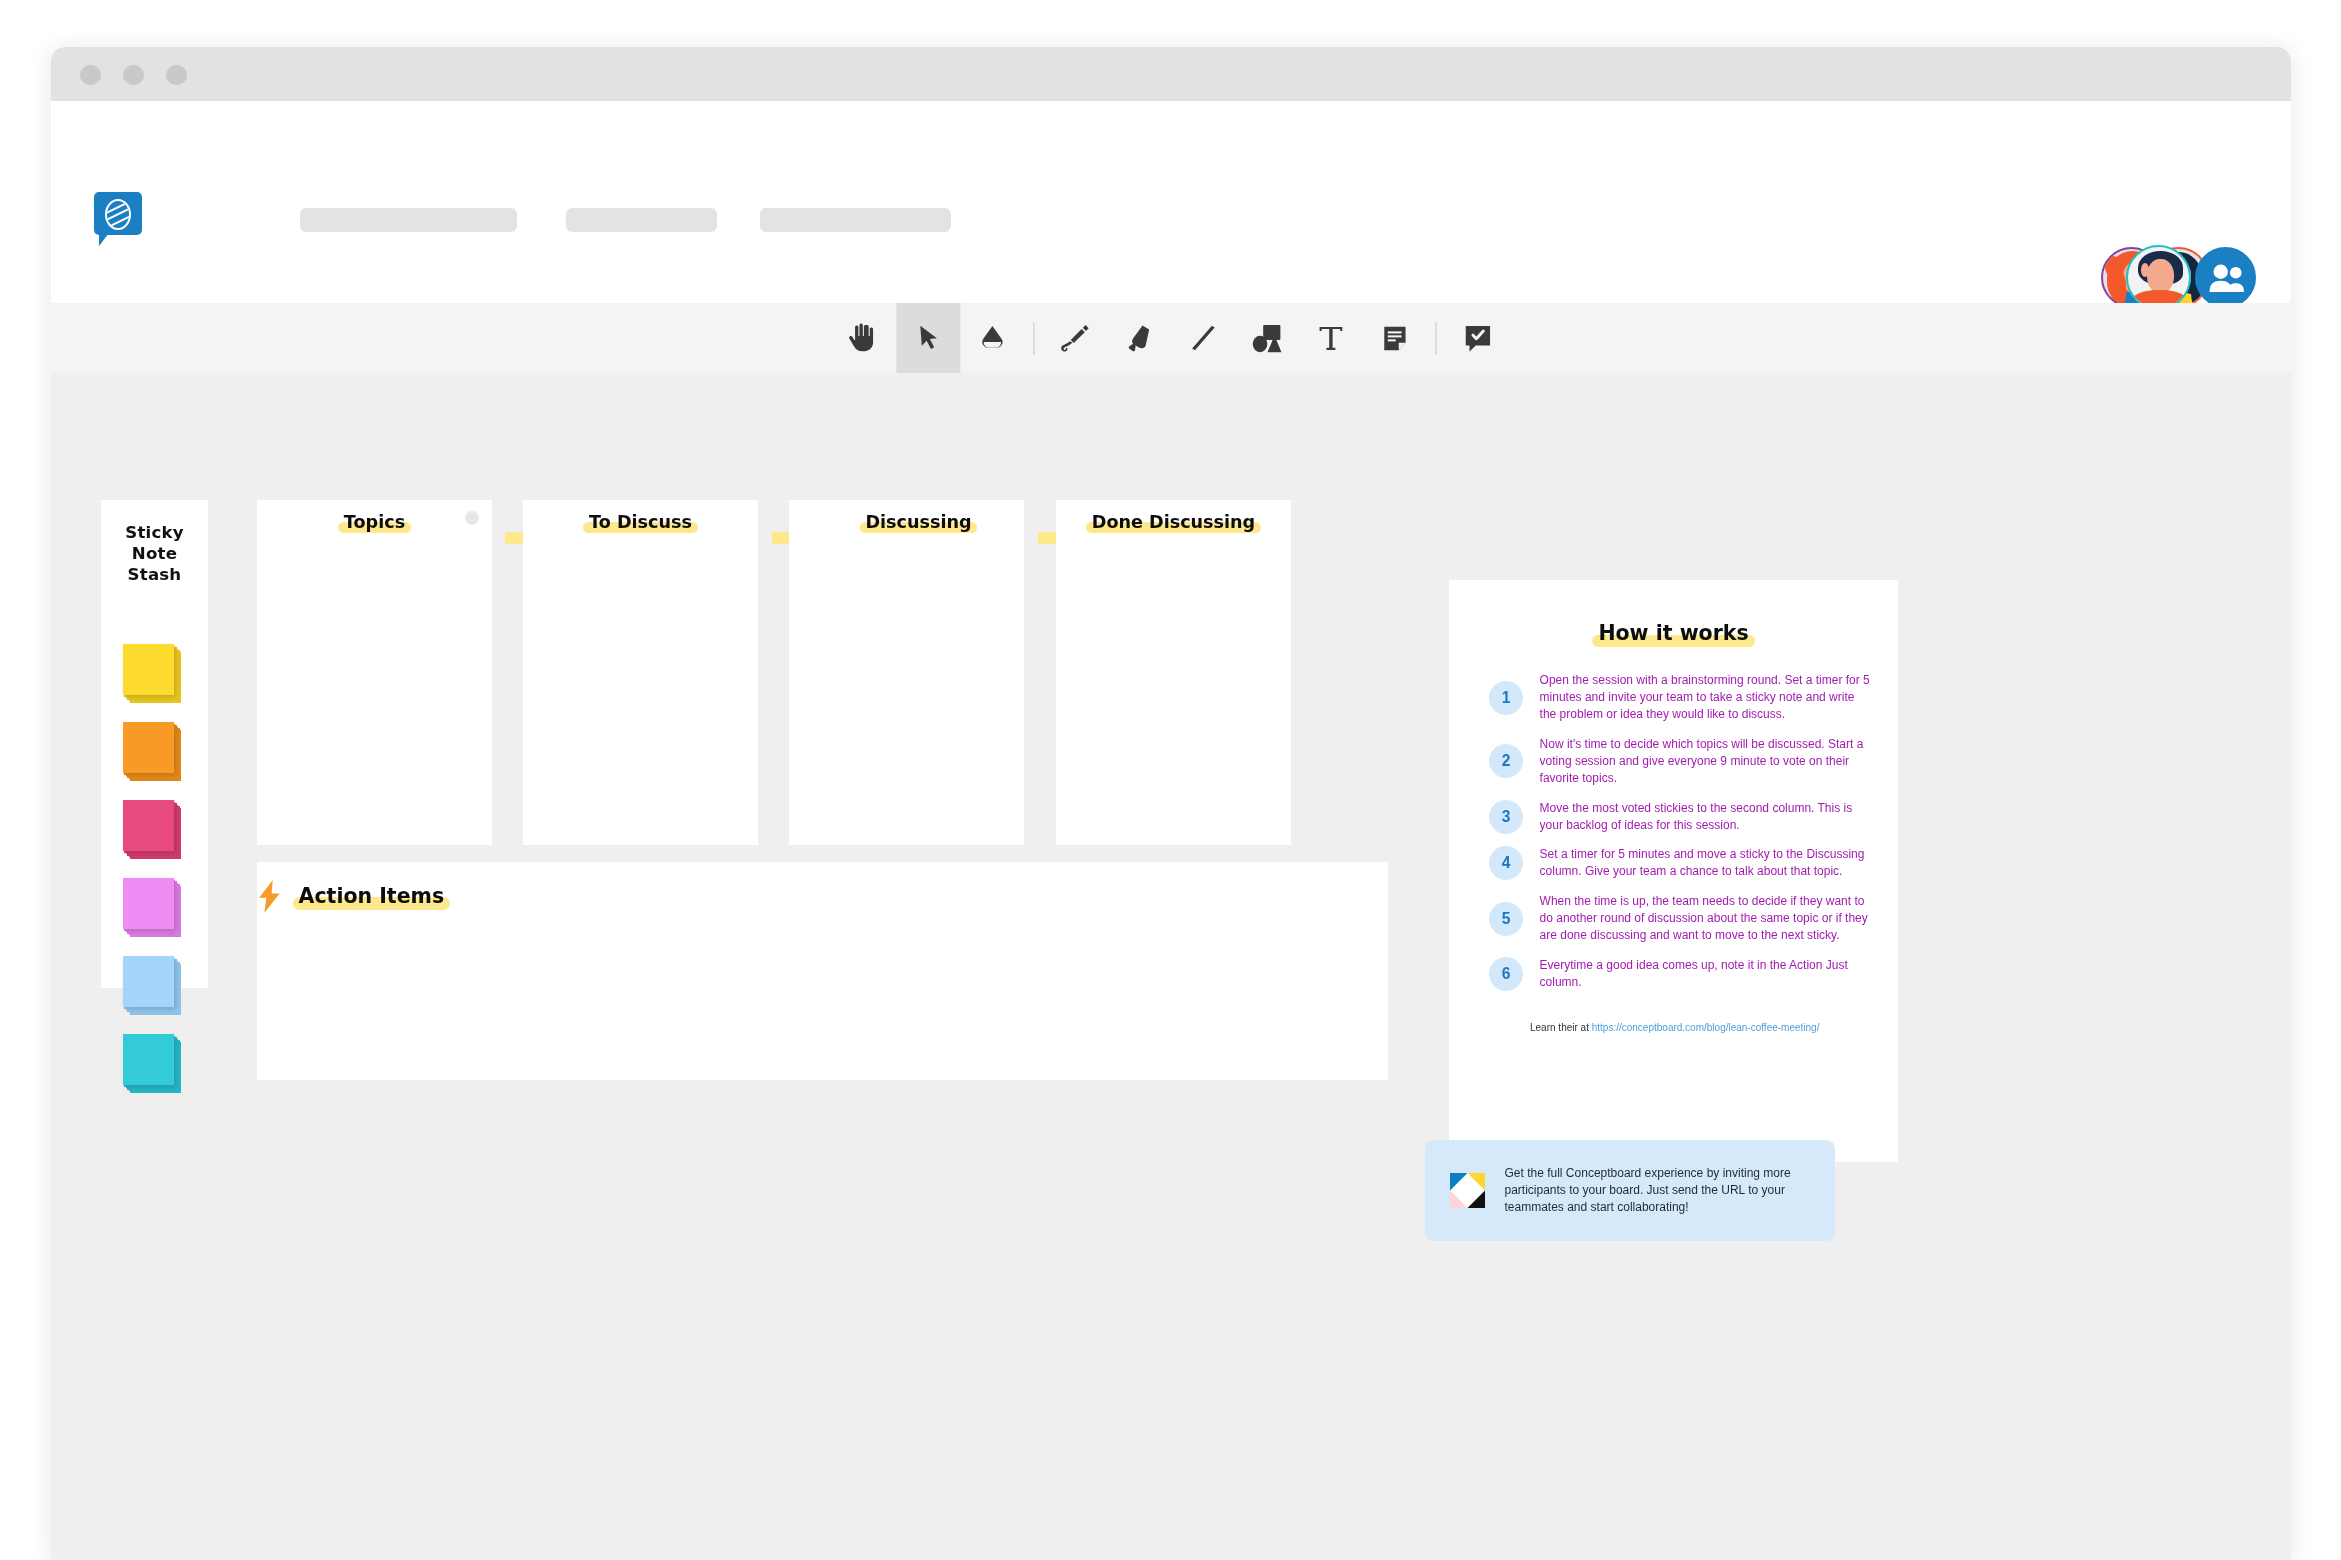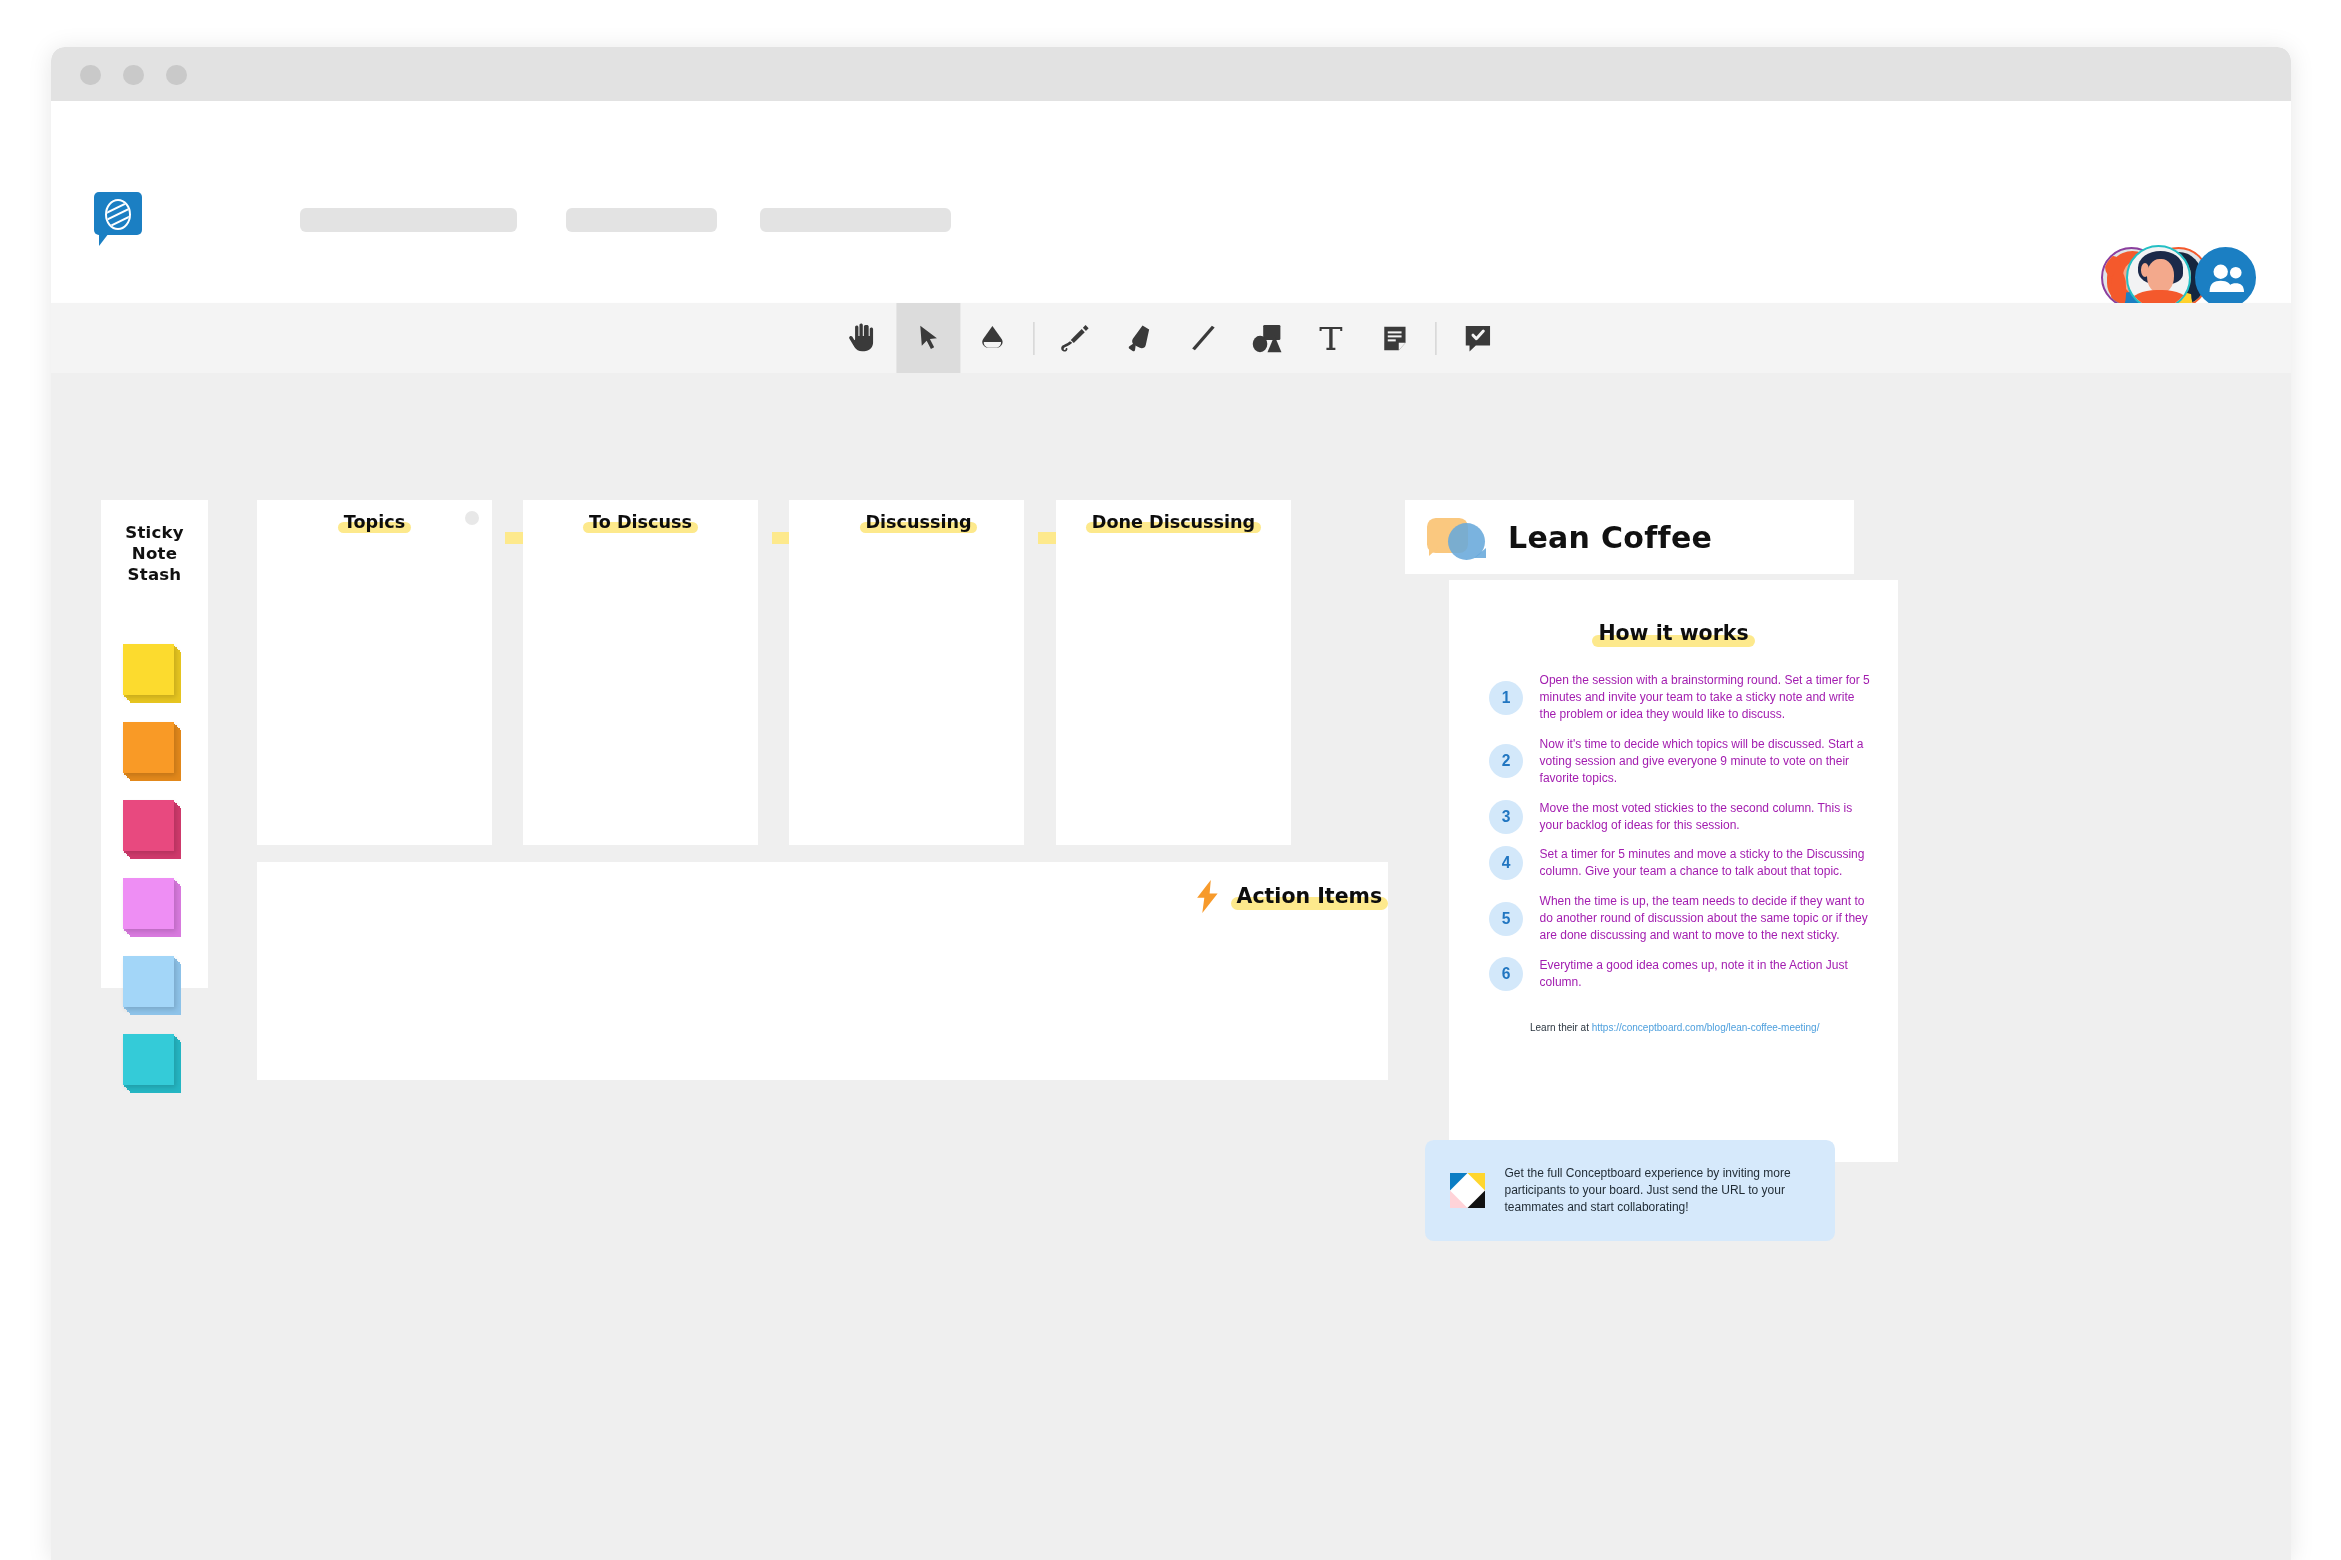--- a/index.html
+++ b/index.html
@@ -202,21 +202,21 @@
   }
 
   
   #action-card {
     position: absolute; left: 206px; top: 489px;
     width: 1131px; height: 218px;
     background: #ffffff;
   }
   #action-title-wrap {
     position: absolute; left: 0; top: 17.6px; width: 100%;
-    display: flex; align-items: center; justify-content: flex-end; gap: 10.7px;
+    display: flex; align-items: center; justify-content: flex-start; gap: 10.7px;
   }
   #action-title {
     font-family: "DejaVu Sans", sans-serif;
     font-weight: 700; font-size: 20.5px; color: #0d0d0d;
     position: relative; padding: 0 5.9px; z-index: 1;
   }
   #action-title::after {
     content: ""; position: absolute;
     left: 0; right: 0; bottom: -2px; height: 12.7px;
     background: #fde98c; border-radius: 6.8px; z-index: -1;
@@ -533,29 +533,20 @@
 
     <div id="action-card">
       <div id="action-title-wrap">
         <svg width="25" height="33" viewBox="0 0 20 28">
           <path d="M12.8 0 1.2 15.1h6.1L5.6 28 18.6 11.4h-6.8z" fill="#f79a2b"></path>
         </svg>
         <span id="action-title">Action Items</span>
       </div>
     </div>
 
-    <div id="lc-header-card">
-      <div id="lc-bubbles">
-        <div class="ob"></div>
-          <div class="ob-tail"></div>
-        <div class="bb"></div>
-          <div class="bb-tail"></div>
-      </div>
-      <div id="lc-title">Lean Coffee</div>
-    </div>
 
     <div id="lc-body-card">
       <div id="hiw-title">
         <span>How it works</span>
       </div>
       <div id="steps">
           <div class="step">
             <div class="step-num">1</div>
             <div class="step-text">Open the session with a brainstorming round. Set a timer for 5 minutes and invite your team to take a sticky note and write the problem or idea they would like to discuss.</div>
           </div>

